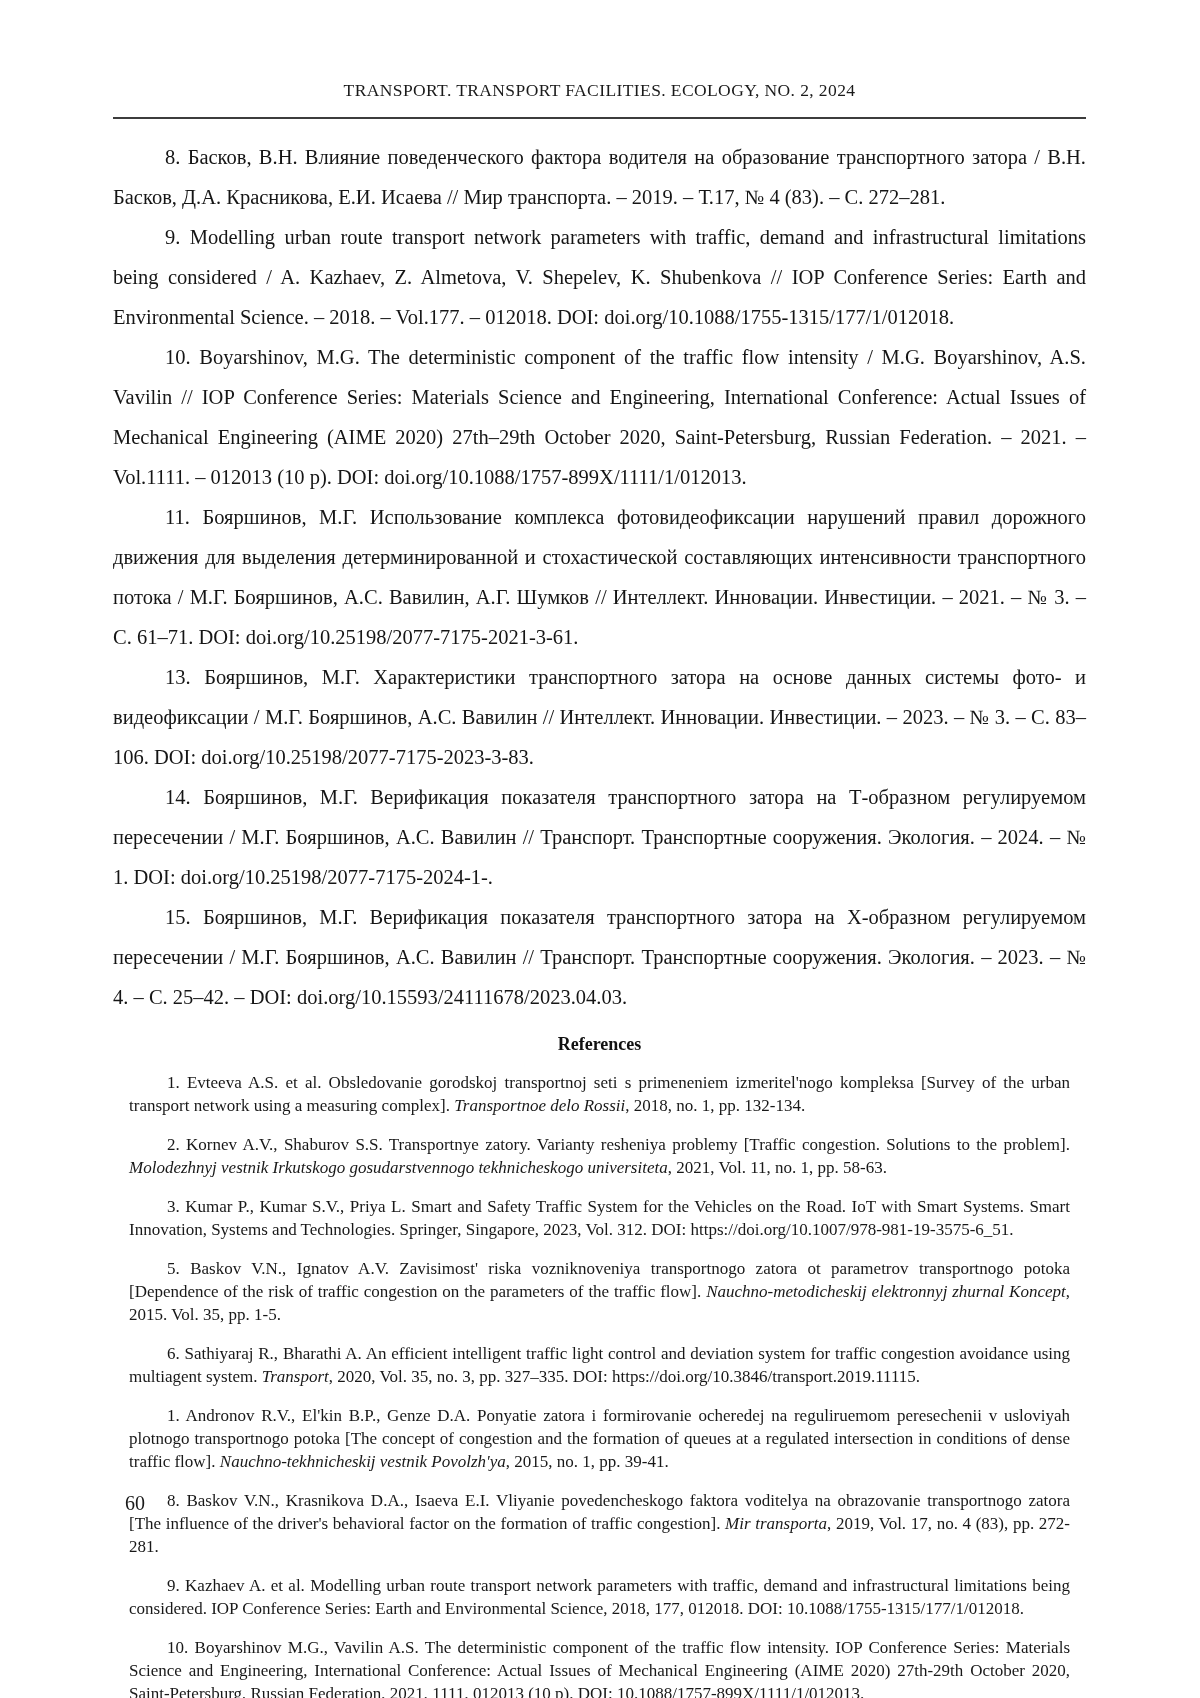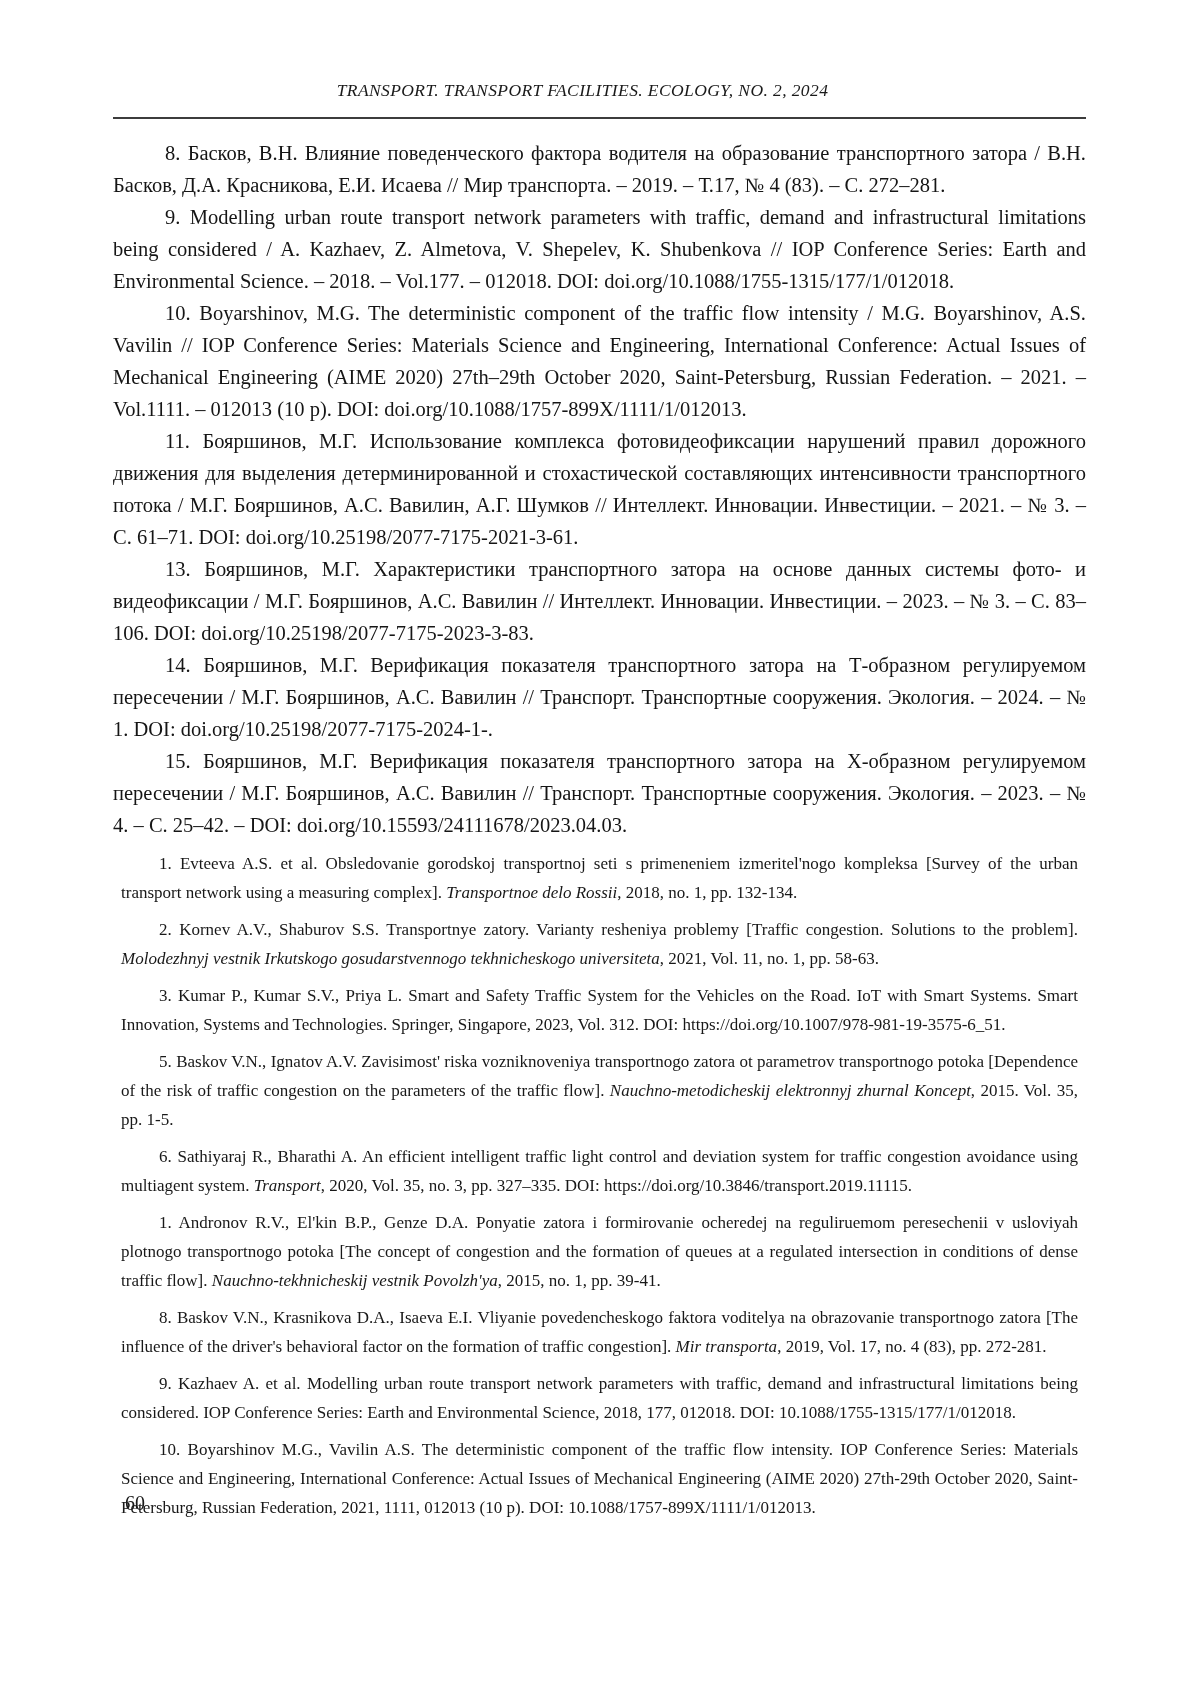--- a/index.html
+++ b/index.html
@@ -7,40 +7,40 @@
     width: 1200px; height: 1698px;
     background: #ffffff; color: #141414;
     font-family: "Liberation Serif", "DejaVu Serif", serif;
     -webkit-font-smoothing: antialiased;
   }
   .page {
     position: relative; width: 1200px; height: 1698px;
     background: #ffffff; overflow: hidden;
   }
   .running-header {
-    position: absolute; top: 80px; left: 96px; width: 973px;
+    position: absolute; top: 80px; left: 113px; width: 973px;
     text-align: center; font-size: 17.5px; letter-spacing: 0.4px;
-    white-space: nowrap; color: #1a1a1a; font-style: italic;
+    white-space: nowrap; color: #1a1a1a;
   }
   .header-rule {
     position: absolute; top: 117px; left: 113px; width: 973px;
     border-top: 2px solid #3c3c3c; height: 0;
   }
   .content { position: absolute; top: 137px; left: 113px; width: 973px; }
   .bib-ru p {
     margin: 0; text-indent: 52px; text-align: justify;
-    font-size: 20.5px; line-height: 32px; color: #151515;
+    font-size: 20.5px; line-height: 40px; color: #151515;
   }
   .refs-heading {
     margin: 17px 0 15px 0; text-align: center;
     font-size: 18px; font-weight: bold; color: #111;
   }
   .refs p {
-    margin: 8px; text-indent: 38px; text-align: justify;
-    font-size: 17px; line-height: 29px; color: #181818;
+    margin: 16px; text-indent: 38px; text-align: justify;
+    font-size: 17px; line-height: 23px; color: #181818;
   }
   .refs i { font-style: italic; }
   .page-number {
     position: absolute; left: 125px; top: 1492px;
     font-size: 20px; color: #1a1a1a;
   }
 </style>
 </head>
 <body>
 
@@ -54,20 +54,21 @@
     <section class="bib-ru">
       <p>8. Басков, В.Н. Влияние поведенческого фактора водителя на образование транспортного затора / В.Н. Басков, Д.А. Красникова, Е.И. Исаева // Мир транспорта. – 2019. – Т.17, № 4 (83). – С. 272–281.</p>
       <p>9. Modelling urban route transport network parameters with traffic, demand and infrastructural limitations being considered / A. Kazhaev, Z. Almetova, V. Shepelev, K. Shubenkova // IOP Conference Series: Earth and Environmental Science. – 2018. – Vol.177. – 012018. DOI: doi.org/10.1088/1755-1315/177/1/012018.</p>
       <p>10. Boyarshinov, M.G. The deterministic component of the traffic flow intensity / M.G. Boyarshinov, A.S. Vavilin // IOP Conference Series: Materials Science and Engineering, International Conference: Actual Issues of Mechanical Engineering (AIME 2020) 27th–29th October 2020, Saint-Petersburg, Russian Federation. – 2021. – Vol.1111. – 012013 (10 p). DOI: doi.org/10.1088/1757-899X/1111/1/012013.</p>
       <p>11. Бояршинов, М.Г. Использование комплекса фотовидеофиксации нарушений правил дорожного движения для выделения детерминированной и стохастической составляющих интенсивности транспортного потока / М.Г. Бояршинов, А.С. Вавилин, А.Г. Шумков // Интеллект. Инновации. Инвестиции. – 2021. – № 3. – С. 61–71. DOI: doi.org/10.25198/2077-7175-2021-3-61.</p>
       <p>13. Бояршинов, М.Г. Характеристики транспортного затора на основе данных системы фото- и видеофиксации / М.Г. Бояршинов, А.С. Вавилин // Интеллект. Инновации. Инвестиции. – 2023. – № 3. – С. 83–106. DOI: doi.org/10.25198/2077-7175-2023-3-83.</p>
       <p>14. Бояршинов, М.Г. Верификация показателя транспортного затора на Т-образном регулируемом пересечении / М.Г. Бояршинов, А.С. Вавилин // Транспорт. Транспортные сооружения. Экология. – 2024. – № 1. DOI: doi.org/10.25198/2077-7175-2024-1-.</p>
       <p>15. Бояршинов, М.Г. Верификация показателя транспортного затора на Х-образном регулируемом пересечении / М.Г. Бояршинов, А.С. Вавилин // Транспорт. Транспортные сооружения. Экология. – 2023. – № 4. – С. 25–42. – DOI: doi.org/10.15593/24111678/2023.04.03.</p>
     </section>
 
+    <h2 class="refs-heading">References</h2>
 
     <section class="refs">
       <p><span>1. Evteeva A.S. et al. Obsledovanie gorodskoj transportnoj seti s primeneniem izmeritel'nogo kompleksa [Survey of the urban transport network using a measuring complex]. </span><i>Transportnoe delo Rossii</i><span>, 2018, no. 1, pp. 132-134.</span></p>
       <p><span>2. Kornev A.V., Shaburov S.S. Transportnye zatory. Varianty resheniya problemy [Traffic congestion. Solutions to the problem]. </span><i>Molodezhnyj vestnik Irkutskogo gosudarstvennogo tekhnicheskogo universiteta</i><span>, 2021, Vol. 11, no. 1, pp. 58-63.</span></p>
       <p><span>3. Kumar P., Kumar S.V., Priya L. Smart and Safety Traffic System for the Vehicles on the Road. IoT with Smart Systems. Smart Innovation, Systems and Technologies. Springer, Singapore, 2023, Vol. 312. DOI: https://doi.org/10.1007/978-981-19-3575-6_51.</span></p>
       <p><span>5. Baskov V.N., Ignatov A.V. Zavisimost' riska vozniknoveniya transportnogo zatora ot parametrov transportnogo potoka [Dependence of the risk of traffic congestion on the parameters of the traffic flow]. </span><i>Nauchno-metodicheskij elektronnyj zhurnal Koncept</i><span>, 2015. Vol. 35, pp. 1-5.</span></p>
       <p><span>6. Sathiyaraj R., Bharathi A. An efficient intelligent traffic light control and deviation system for traffic congestion avoidance using multiagent system. </span><i>Transport</i><span>, 2020, Vol. 35, no. 3, pp. 327–335. DOI: https://doi.org/10.3846/transport.2019.11115.</span></p>
       <p><span>1. Andronov R.V., El'kin B.P., Genze D.A. Ponyatie zatora i formirovanie ocheredej na reguliruemom peresechenii v usloviyah plotnogo transportnogo potoka [The concept of congestion and the formation of queues at a regulated intersection in conditions of dense traffic flow]. </span><i>Nauchno-tekhnicheskij vestnik Povolzh'ya</i><span>, 2015, no. 1, pp. 39-41.</span></p>
       <p><span>8. Baskov V.N., Krasnikova D.A., Isaeva E.I. Vliyanie povedencheskogo faktora voditelya na obrazovanie transportnogo zatora [The influence of the driver's behavioral factor on the formation of traffic congestion]. </span><i>Mir transporta</i><span>, 2019, Vol. 17, no. 4 (83), pp. 272-281.</span></p>
       <p><span>9. Kazhaev A. et al. Modelling urban route transport network parameters with traffic, demand and infrastructural limitations being considered. IOP Conference Series: Earth and Environmental Science, 2018, 177, 012018. DOI: 10.1088/1755-1315/177/1/012018.</span></p>

